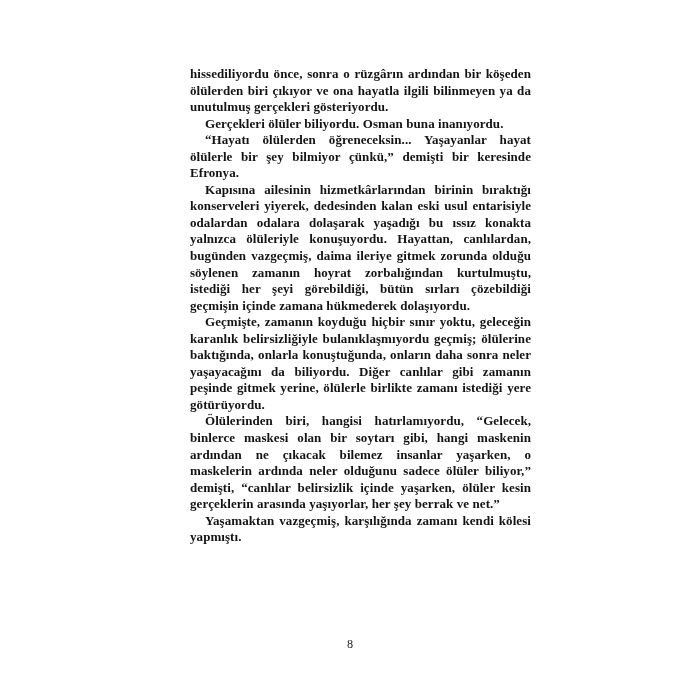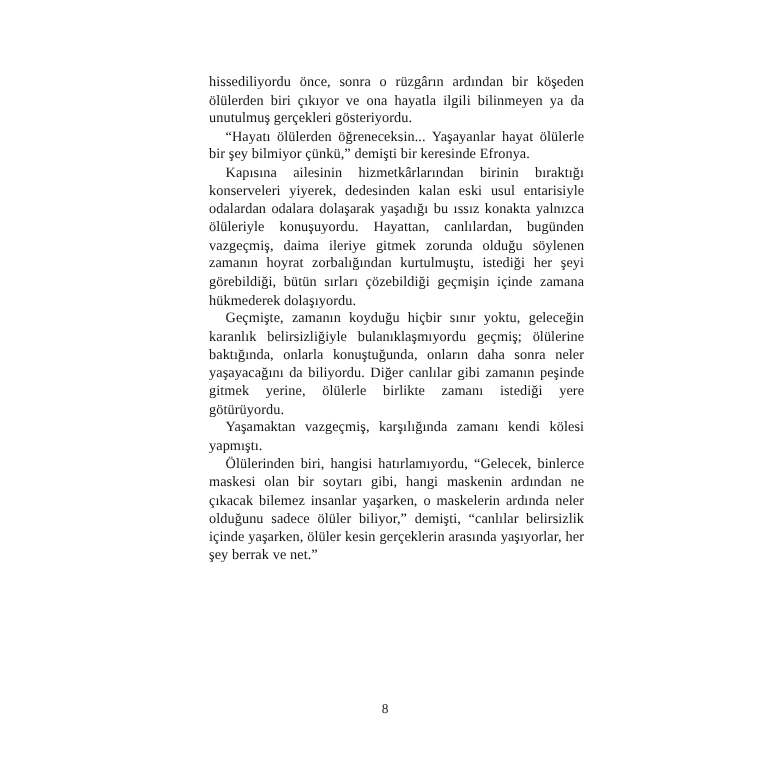--- a/index.html
+++ b/index.html
@@ -35,20 +35,21 @@
 
   .para {
     margin: 0;
     text-align: justify;
     text-align-last: left;
     font-size: 13.0px;
     line-height: 16.55px;
     letter-spacing: 0.005em;
     word-spacing: 0.005em;
     hyphens: manual;
+    font-weight: bold;
     -webkit-hyphens: manual;
   }
 
   .para.indent {
     text-indent: 15px;
   }
 
   .folio {
     position: absolute;
     left: 0;
@@ -62,28 +63,29 @@
 </style>
 </head>
 <body>
 
 <div class="page">
 
   <div class="text-block">
 
     <p class="para">hissediliyordu önce, sonra o rüzgârın ardından bir köşeden ölülerden biri çıkıyor ve ona hayatla ilgili bilinmeyen ya da unutulmuş gerçekleri gösteriyordu.</p>
 
+    <p class="para indent">Gerçekleri ölüler biliyordu. Osman buna inanıyordu.</p>
 
     <p class="para indent">“Hayatı ölülerden öğreneceksin... Yaşayanlar hayat ölülerle bir şey bilmiyor çünkü,” demişti bir keresinde Efronya.</p>
 
     <p class="para indent">Kapısına ailesinin hizmetkârlarından birinin bıraktığı konserveleri yiyerek, dedesinden kalan eski usul entarisiyle odalardan odalara dolaşarak yaşadığı bu ıssız konakta yalnızca ölüleriyle konuşuyordu. Hayattan, canlılardan, bugünden vazgeçmiş, daima ileriye gitmek zorunda olduğu söylenen zamanın hoyrat zorbalığından kurtulmuştu, istediği her şeyi görebildiği, bütün sırları çözebildiği geçmişin içinde zamana hükmederek dolaşıyordu.</p>
 
     <p class="para indent">Geçmişte, zamanın koyduğu hiçbir sınır yoktu, geleceğin karanlık belirsizliğiyle bulanıklaşmıyordu geçmiş; ölülerine baktığında, onlarla konuştuğunda, onların daha sonra neler yaşayacağını da biliyordu. Diğer canlılar gibi zamanın peşinde gitmek yerine, ölülerle birlikte zamanı istediği yere götürüyordu.</p>
 
+    <p class="para indent">Ölülerinden biri, hangisi hatırlamıyordu, “Gelecek, binlerce maskesi olan bir soytarı gibi, hangi maskenin ardından ne çıkacak bilemez insanlar yaşarken, o maskelerin ardında neler olduğunu sadece ölüler biliyor,” demişti, “canlılar belirsizlik içinde yaşarken, ölüler kesin gerçeklerin arasında yaşıyorlar, her şey berrak ve net.”</p>
+
     <p class="para indent">Yaşamaktan vazgeçmiş, karşılığında zamanı kendi kölesi yapmıştı.</p>
-
-    <p class="para indent">Ölülerinden biri, hangisi hatırlamıyordu, “Gelecek, binlerce maskesi olan bir soytarı gibi, hangi maskenin ardından ne çıkacak bilemez insanlar yaşarken, o maskelerin ardında neler olduğunu sadece ölüler biliyor,” demişti, “canlılar belirsizlik içinde yaşarken, ölüler kesin gerçeklerin arasında yaşıyorlar, her şey berrak ve net.”</p>
 
   </div>
 
   <div class="folio">8</div>
 
 </div>
 
 </body></html>

